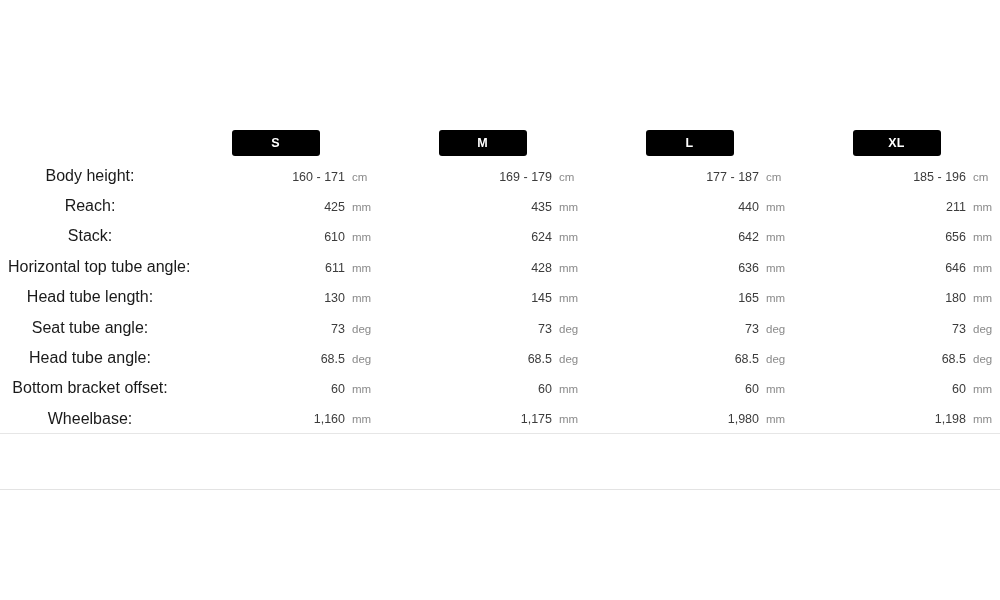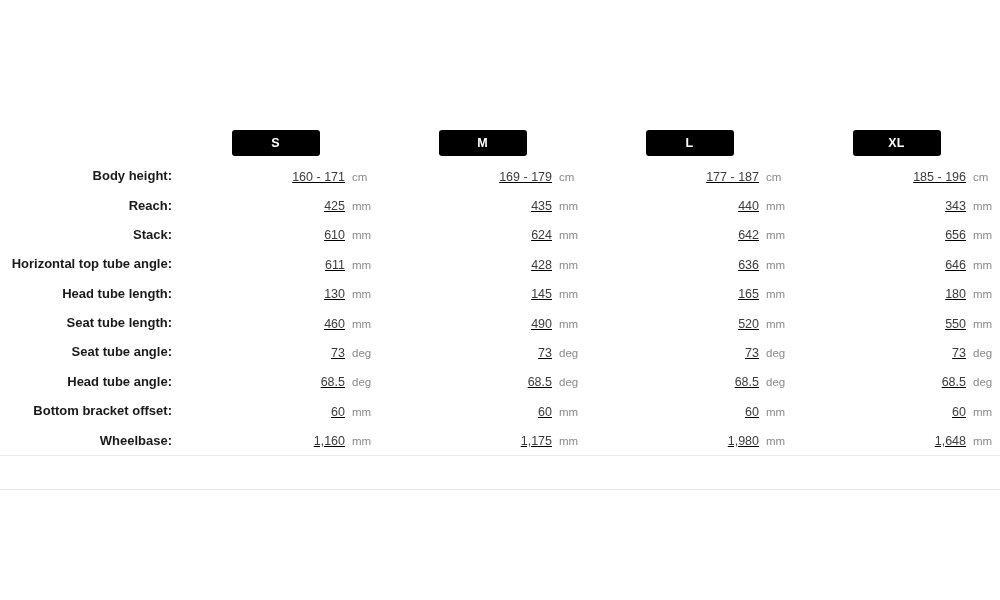--- a/index.html
+++ b/index.html
@@ -44,38 +44,36 @@
     color: #ffffff;
     font-size: 12.5px;
     line-height: 26px;
     height: 26px;
     width: 88px;
     text-align: center;
     border-radius: 3px;
     letter-spacing: 0.3px;
   }
   .row-label {
-    font-size: 13px;
+    font-size: 16px;
     color: #1a1a1a;
     padding: 5.7px 0 5.7px 8px;
-    text-align: right;
+    text-align: center;
     white-space: nowrap;
     border-bottom: 1px solid transparent;
-    font-weight: bold;
   }
   .val-cell {
     padding: 5.7px 0;
     text-align: right;
     white-space: nowrap;
   }
   .val-inner {
     display: inline-block;
     width: 188px;
     text-align: right;
-    text-decoration: underline;
   }
   .val-num {
     font-size: 12.5px;
     color: #3c3c3c;
   }
   .val-unit {
     display: inline-block;
     width: 34px;
     text-align: left;
     padding-left: 7px;
@@ -135,21 +133,21 @@
           <td class="val-cell"><span class="val-inner"><span class="val-num">177 - 187</span><span class="val-unit">cm</span></span></td>
           <td class="val-cell"><span class="val-inner"><span class="val-num">185 - 196</span><span class="val-unit">cm</span></span></td>
         </tr>
 
 
         <tr>
           <td class="row-label">Reach:</td>
           <td class="val-cell"><span class="val-inner"><span class="val-num">425</span><span class="val-unit">mm</span></span></td>
           <td class="val-cell"><span class="val-inner"><span class="val-num">435</span><span class="val-unit">mm</span></span></td>
           <td class="val-cell"><span class="val-inner"><span class="val-num">440</span><span class="val-unit">mm</span></span></td>
-          <td class="val-cell"><span class="val-inner"><span class="val-num">343</span><span class="val-unit">mm</span></span></td>
+          <td class="val-cell"><span class="val-inner"><span class="val-num">211</span><span class="val-unit">mm</span></span></td>
         </tr>
 
         <tr>
           <td class="row-label">Stack:</td>
           <td class="val-cell"><span class="val-inner"><span class="val-num">610</span><span class="val-unit">mm</span></span></td>
           <td class="val-cell"><span class="val-inner"><span class="val-num">624</span><span class="val-unit">mm</span></span></td>
           <td class="val-cell"><span class="val-inner"><span class="val-num">642</span><span class="val-unit">mm</span></span></td>
           <td class="val-cell"><span class="val-inner"><span class="val-num">656</span><span class="val-unit">mm</span></span></td>
         </tr>
 
@@ -162,27 +160,20 @@
         </tr>
 
         <tr>
           <td class="row-label">Head tube length:</td>
           <td class="val-cell"><span class="val-inner"><span class="val-num">130</span><span class="val-unit">mm</span></span></td>
           <td class="val-cell"><span class="val-inner"><span class="val-num">145</span><span class="val-unit">mm</span></span></td>
           <td class="val-cell"><span class="val-inner"><span class="val-num">165</span><span class="val-unit">mm</span></span></td>
           <td class="val-cell"><span class="val-inner"><span class="val-num">180</span><span class="val-unit">mm</span></span></td>
         </tr>
 
-        <tr>
-          <td class="row-label">Seat tube length:</td>
-          <td class="val-cell"><span class="val-inner"><span class="val-num">460</span><span class="val-unit">mm</span></span></td>
-          <td class="val-cell"><span class="val-inner"><span class="val-num">490</span><span class="val-unit">mm</span></span></td>
-          <td class="val-cell"><span class="val-inner"><span class="val-num">520</span><span class="val-unit">mm</span></span></td>
-          <td class="val-cell"><span class="val-inner"><span class="val-num">550</span><span class="val-unit">mm</span></span></td>
-        </tr>
 
         <tr>
           <td class="row-label">Seat tube angle:</td>
           <td class="val-cell"><span class="val-inner"><span class="val-num">73</span><span class="val-unit">deg</span></span></td>
           <td class="val-cell"><span class="val-inner"><span class="val-num">73</span><span class="val-unit">deg</span></span></td>
           <td class="val-cell"><span class="val-inner"><span class="val-num">73</span><span class="val-unit">deg</span></span></td>
           <td class="val-cell"><span class="val-inner"><span class="val-num">73</span><span class="val-unit">deg</span></span></td>
         </tr>
 
         <tr>
@@ -200,20 +191,20 @@
           <td class="val-cell"><span class="val-inner"><span class="val-num">60</span><span class="val-unit">mm</span></span></td>
           <td class="val-cell"><span class="val-inner"><span class="val-num">60</span><span class="val-unit">mm</span></span></td>
         </tr>
 
 
         <tr>
           <td class="row-label">Wheelbase:</td>
           <td class="val-cell"><span class="val-inner"><span class="val-num">1,160</span><span class="val-unit">mm</span></span></td>
           <td class="val-cell"><span class="val-inner"><span class="val-num">1,175</span><span class="val-unit">mm</span></span></td>
           <td class="val-cell"><span class="val-inner"><span class="val-num">1,980</span><span class="val-unit">mm</span></span></td>
-          <td class="val-cell"><span class="val-inner"><span class="val-num">1,648</span><span class="val-unit">mm</span></span></td>
+          <td class="val-cell"><span class="val-inner"><span class="val-num">1,198</span><span class="val-unit">mm</span></span></td>
         </tr>
 
       </tbody>
     </table>
   </div>
   <div class="bottom-rule"></div>
 </div>
 
 </body></html>

